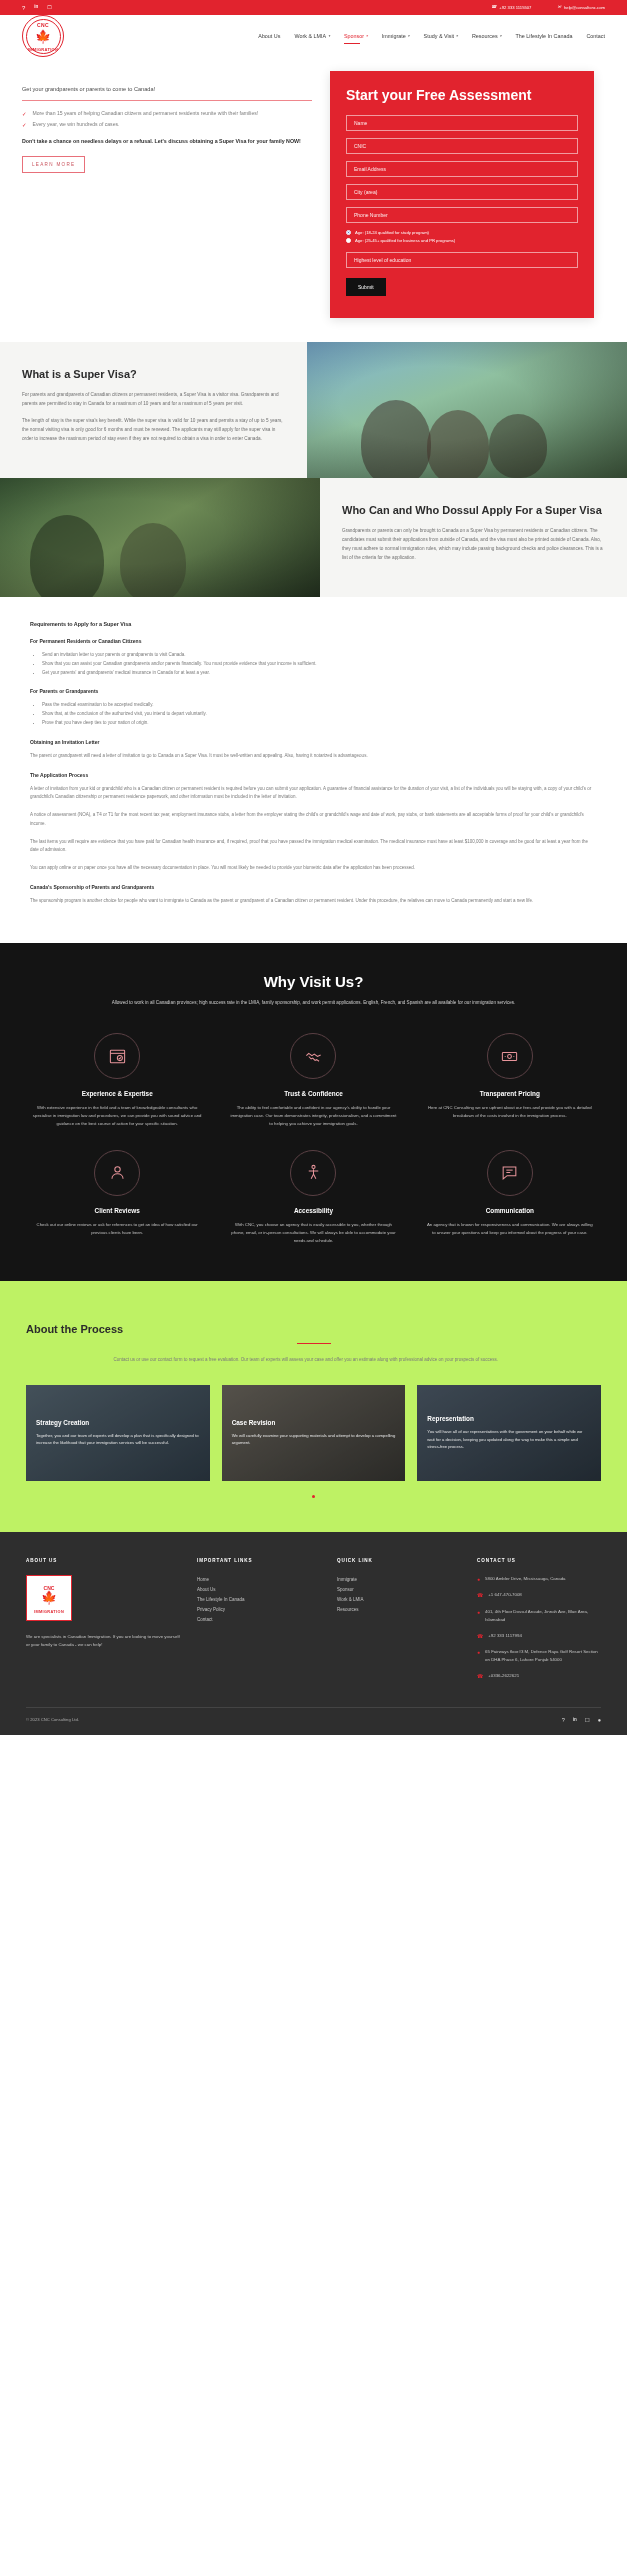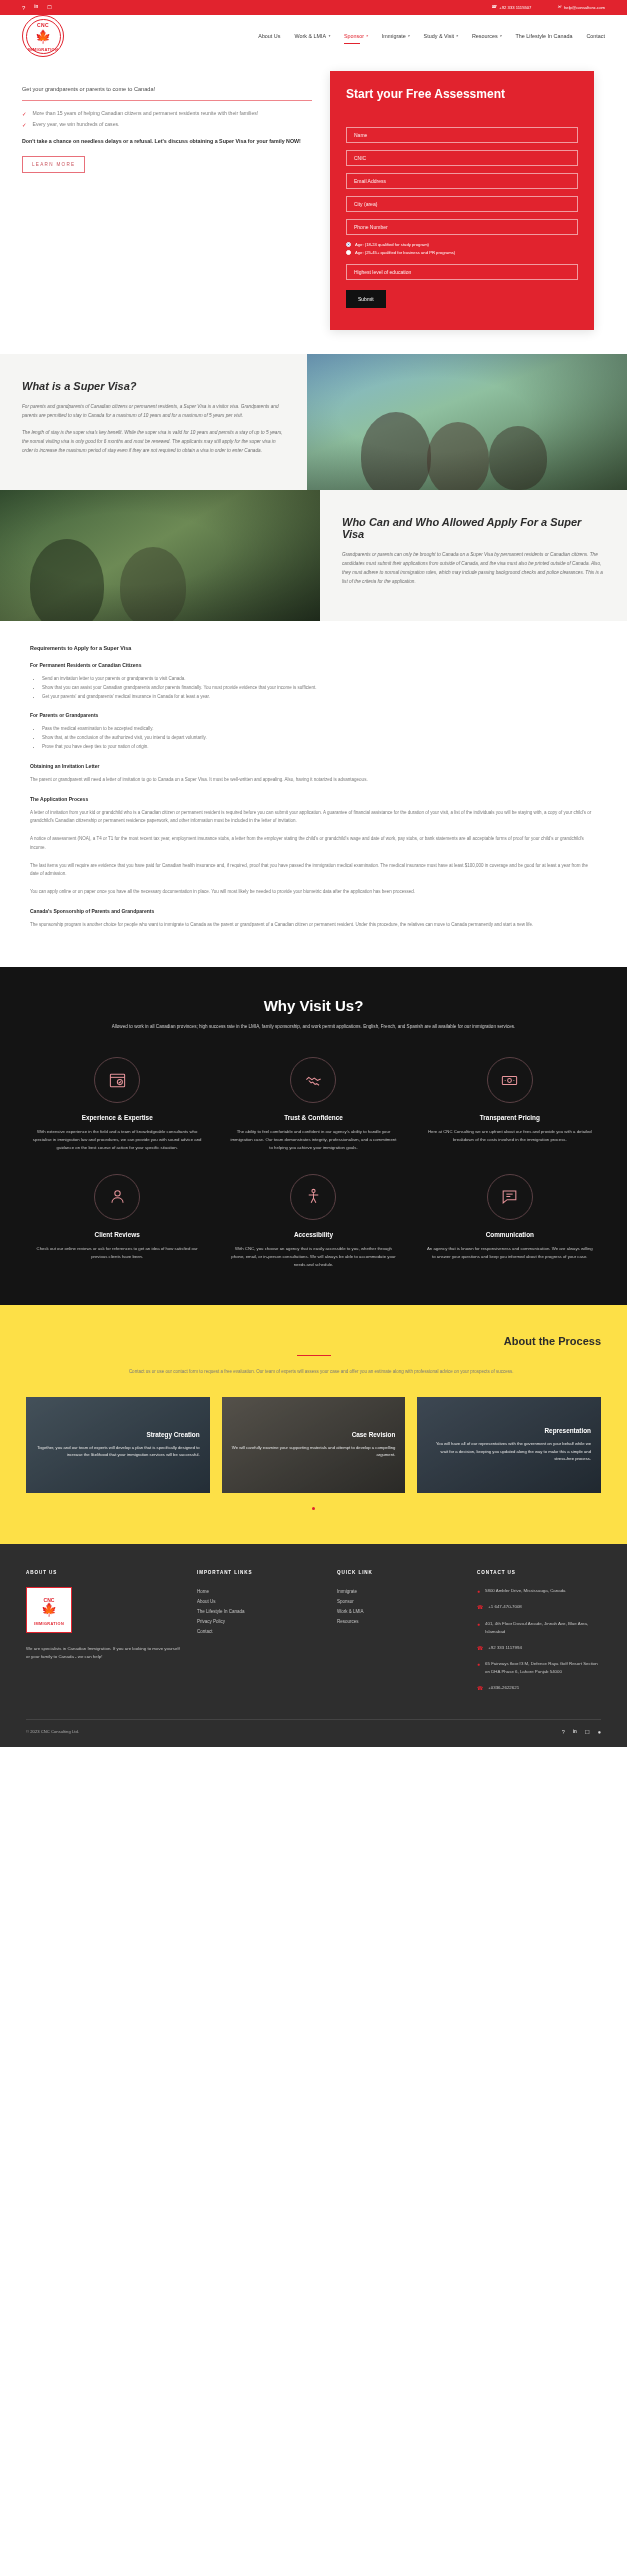--- a/index.html
+++ b/index.html
@@ -88,21 +88,21 @@
     margin-top: 11px; display: inline-block;
     border: 1px solid #e8707a; color: #c9545e; background: transparent;
     font-size: 4.6px; letter-spacing: 1.3px; padding: 5px 9px; cursor: pointer;
   }
 
   
   .form-card {
     width: 264px; background: #e1232e; padding: 16px 16px 22px;
     box-shadow: 0 2px 10px rgba(0,0,0,.12);
   }
-  .form-card h3 { color: #fff; font-size: 12px; font-weight: 700; margin-bottom: 26px; }
+  .form-card h3 { color: #fff; font-size: 14px; font-weight: 700; margin-bottom: 12px; }
   .form-card .field {
     width: 100%; height: 16px; border: .7px solid rgba(255,255,255,.55);
     background: transparent; color: #fff; font-size: 5px;
     padding: 0 7px; margin-bottom: 7px; font-family: inherit;
     display: flex; align-items: center;
   }
   .form-card .field::placeholder { color: #fff; opacity: .92; }
   .radios { margin: 5px 0 9px; }
   .radios label {
     display: flex; align-items: center; gap: 4px;
@@ -112,21 +112,21 @@
     width: 5px; height: 5px; border-radius: 50%; background: #fff;
     border: .5px solid #fff; flex: 0 0 auto; position: relative;
   }
   .radios .dot.on { background: #1a4fbf; box-shadow: inset 0 0 0 1px #fff; }
   .btn-submit {
     background: #111; color: #fff; border: none; font-size: 5px;
     padding: 6px 12px; cursor: pointer; font-family: inherit; margin-top: 3px;
   }
 
   
-  .band { display: flex; font-style: italic; }
+  .band { display: flex; }
   .band .txt { flex: 1; padding: 26px 22px; background: #f5f5f3; }
   .band .txt.light { background: #f5f5f3; }
   .band h2 { font-size: 11px; font-weight: 700; color: #2c2c2c; margin-bottom: 11px; }
   .band p { font-size: 4.7px; line-height: 1.85; color: #6f6f6f; margin-bottom: 9px; }
   .photo { width: 320px; position: relative; overflow: hidden; }
   .photo.p1 { background: linear-gradient(160deg,#7fb4d8 0%,#8fc0a0 40%,#4d6b4a 100%); }
   .photo.p2 { background: linear-gradient(150deg,#3e5e3a 0%,#6d8a55 45%,#2d3f28 100%); }
   .photo .vig { position:absolute; inset:0; background: radial-gradient(ellipse at 40% 45%, rgba(0,0,0,0) 35%, rgba(0,0,0,.35) 100%); }
   .photo .fig {
     position: absolute; border-radius: 50% 50% 45% 45%;
@@ -148,21 +148,21 @@
   .grid3 { display: grid; grid-template-columns: repeat(3,1fr); gap: 22px 14px; }
   .feat .circ {
     width: 46px; height: 46px; border-radius: 50%; border: .8px solid #5a4044;
     margin: 0 auto 11px; display: flex; align-items: center; justify-content: center;
   }
   .feat .circ svg { width: 19px; height: 19px; }
   .feat h3 { font-size: 6.4px; font-weight: 700; margin-bottom: 7px; }
   .feat p { font-size: 4.3px; line-height: 1.85; color: #c2c2c2; padding: 0 6px; }
 
   
-  .process { background: #fde047; padding: 30px 26px 34px; text-align: right; }
+  .process { background: #bef264; padding: 42px 26px 34px; text-align: left; }
   .process h2 { font-size: 11px; font-weight: 700; color: #2c2c2c; margin-bottom: 8px; }
   .process .uline { width: 34px; height: 1.4px; background: #e1232e; margin: 0 auto 12px; }
   .process .lead { font-size: 4.5px; color: #7a7a7a; line-height: 1.9; max-width: 400px; margin: 0 auto 20px; }
   .cards { display: grid; grid-template-columns: repeat(3,1fr); gap: 12px; }
   .pcard {
     height: 96px; position: relative; overflow: hidden; color: #fff;
     display: flex; flex-direction: column; justify-content: center; padding: 10px;
   }
   .pcard.c1 { background: linear-gradient(150deg,#6b7f8c,#31404c); }
   .pcard.c2 { background: linear-gradient(150deg,#8a8070,#3d382f); }
@@ -323,21 +323,21 @@
   </div>
 </section>
 
 <section class="band">
   <div class="photo p2">
     <span class="fig" style="width:74px;height:92px;left:30px;bottom:-10px;background:rgba(35,45,30,.55)"></span>
     <span class="fig" style="width:66px;height:80px;left:120px;bottom:-6px;background:rgba(60,65,45,.5)"></span>
     <span class="vig"></span>
   </div>
   <div class="txt light">
-    <h2>Who Can and Who Allowed Apply For a Super Visa</h2>
+    <h2>Who Can and Who Dossul Apply For a Super Visa</h2>
     <p>Grandparents or parents can only be brought to Canada on a Super Visa by permanent residents or Canadian citizens. The candidates must submit their applications from outside of Canada, and the visa must also be printed outside of Canada. Also, they must adhere to normal immigration rules, which may include passing background checks and police clearances. This is a list of the criteria for the application.</p>
   </div>
 </section>
 
 <section class="reqs">
   <h4>Requirements to Apply for a Super Visa</h4>
 
   <h5>For Permanent Residents or Canadian Citizens</h5>
   <ul>
     <li>Send an invitation letter to your parents or grandparents to visit Canada.</li>

